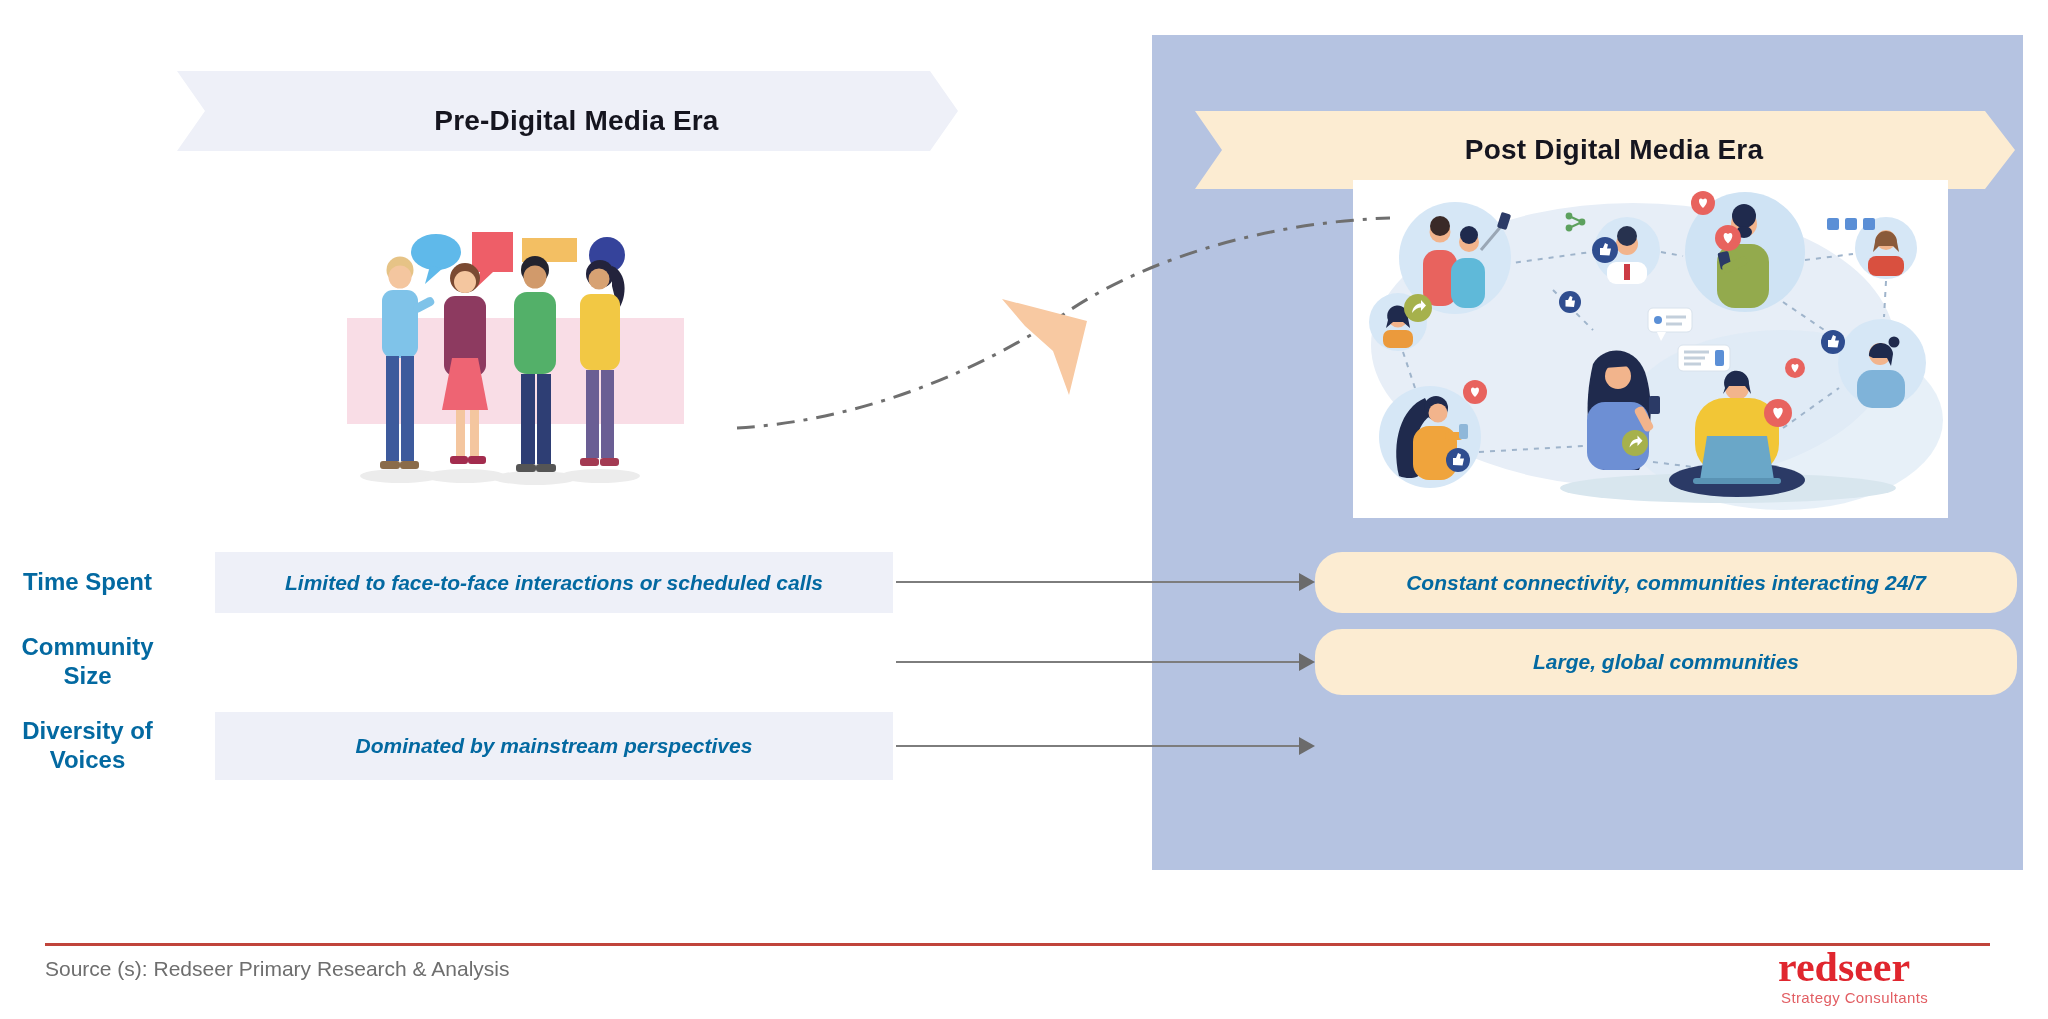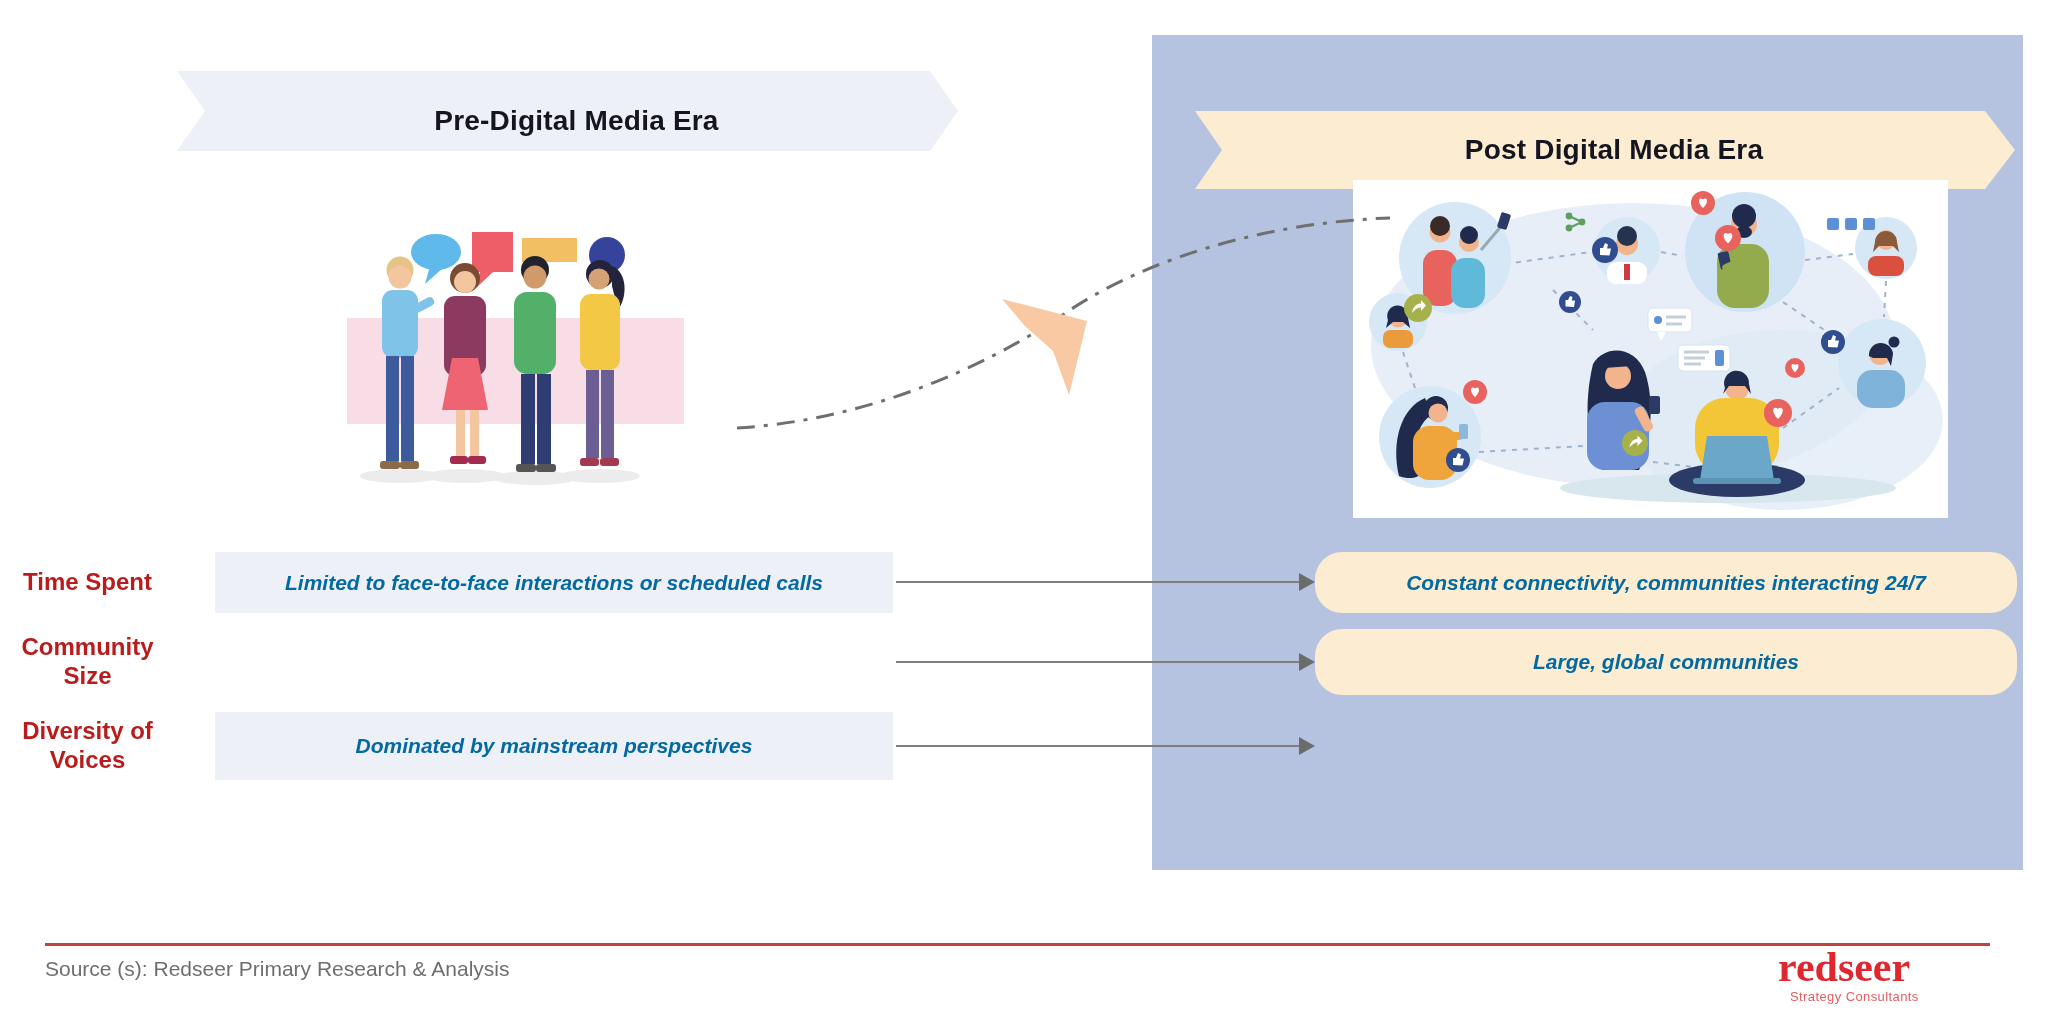--- a/index.html
+++ b/index.html
@@ -17,37 +17,37 @@
   .banner-post{left:1195px;top:70px;width:820px;height:78px;margin-top:41px;}
 
   
   .pre-illo{position:absolute;left:330px;top:218px;width:380px;height:270px;}
   .post-card{position:absolute;left:1353px;top:180px;width:595px;height:338px;background:#ffffff;}
   .post-card svg{position:absolute;left:0;top:0;}
   .flow-overlay{position:absolute;left:700px;top:180px;width:720px;height:280px;pointer-events:none;}
 
   
   .row-label{position:absolute;left:5px;width:165px;display:flex;align-items:center;justify-content:center;
-             text-align:center;font-weight:bold;font-size:24px;color:#b91c1c;line-height:1.2;}
+             text-align:center;font-weight:bold;font-size:24px;color:#0369a1;line-height:1.2;}
   .pre-box,.post-box{position:absolute;display:flex;align-items:center;justify-content:center;text-align:center;
              font-style:italic;font-weight:bold;font-size:21px;color:#0369a1;padding:0 20px;box-sizing:border-box;}
   .pre-box{left:215px;width:678px;background:#eef0f8;}
   .post-box{left:1315px;width:702px;background:#fcecd2;border-radius:27px;}
   .r1{top:552px;height:61px;} .r2{top:629px;height:66px;} .r3{top:712px;height:68px;}
   .arrow{position:absolute;left:896px;width:404px;height:2px;background:#7d7d7d;}
   .arrow::after{content:"";position:absolute;right:-15px;top:-8px;width:0;height:0;
       border-left:16px solid #6b6b6b;border-top:9px solid transparent;border-bottom:9px solid transparent;}
   .a1{top:581px;} .a2{top:661px;} .a3{top:745px;}
 
   
   .footer-line{position:absolute;left:45px;top:943px;width:1945px;height:3px;background:#c0443b;}
   .source{position:absolute;left:45px;top:957px;font-size:21px;color:#6e6e6e;}
   .logo{position:absolute;left:1778px;top:946px;}
   .logo .word{font-family:"Liberation Serif",serif;font-weight:bold;font-size:42px;color:#e0262e;line-height:1;}
-  .logo .tag{font-size:13px;color:#e25e63;letter-spacing:.4px;margin-top:1px;margin-left:12px;}
+  .logo .tag{font-size:15px;color:#e25e63;letter-spacing:.4px;margin-top:1px;margin-left:3px;}
 </style>
 </head>
 <body>
 
 <div class="canvas">
 
   <div class="blue-panel"></div>
 
   <div class="banner banner-pre">
     <svg width="781" height="80" viewBox="0 0 781 80">

